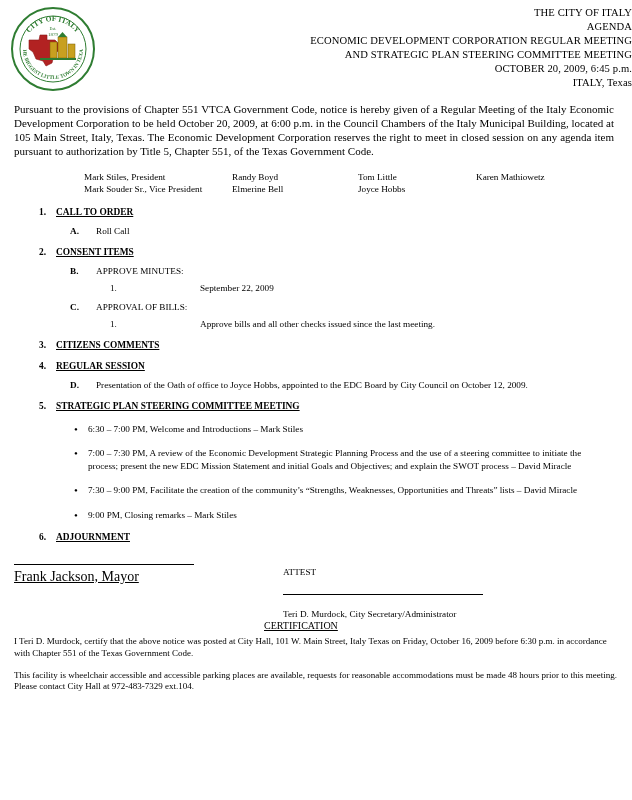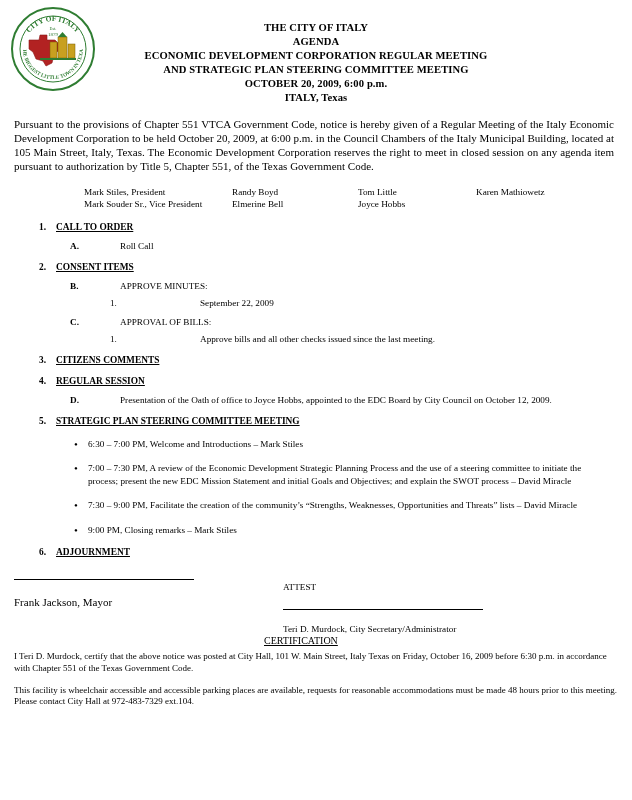--- a/index.html
+++ b/index.html
@@ -29,23 +29,23 @@
     position: absolute;
     left: 10px;
     top: 6px;
     width: 86px;
     height: 86px;
   }
   .seal svg { display: block; }
 
   
   .header {
-    padding-top: 21px;
-    text-align: center;
-    font-weight: bold;
+    padding-top: 6px;
+    text-align: right;
+    font-weight: normal;
     line-height: 1.32;
     font-size: 10.6px;
   }
   .header div { letter-spacing: 0.1px; }
 
   
   .para {
     margin: 12px 18px 0 14px;
     text-align: justify;
     line-height: 1.28;
@@ -92,21 +92,21 @@
     margin-top: 9px;
     font-size: 9.2px;
   }
   .sub-letter {
     position: absolute;
     left: 70px;
     top: 0;
     font-weight: bold;
   }
   .sub-text {
-    margin-left: 120px;
+    margin-left: 96px;
     display: inline-block;
   }
   .subsub {
     position: relative;
     margin-top: 7px;
     font-size: 9.2px;
   }
   .subsub-num {
     position: absolute;
     left: 110px;
@@ -139,22 +139,23 @@
   .sig-line-left {
     position: absolute;
     left: 14px;
     top: 0;
     width: 180px;
     border-top: 1px solid #000;
   }
   .sig-name-left {
     position: absolute;
     left: 14px;
-    top: 17px;
-    font-size: 11px;
+    top: 5px;
+    font-size: 14px;
+    text-decoration: underline;
   }
   .attest {
     position: absolute;
     left: 283px;
     top: 3px;
     font-size: 9.2px;
   }
   .sig-line-right {
     position: absolute;
     left: 283px;
@@ -212,21 +213,21 @@
       <text x="43" y="24" font-family="Liberation Serif, serif" font-size="4.6" fill="#2f7d32" text-anchor="middle">Est.</text>
       <text x="43" y="29.5" font-family="Liberation Serif, serif" font-size="5" fill="#2f7d32" text-anchor="middle">1879</text>
     </svg>
   </div>
 
   <div class="header">
     <div>THE CITY OF ITALY</div>
     <div>AGENDA</div>
     <div>ECONOMIC DEVELOPMENT CORPORATION REGULAR MEETING</div>
     <div>AND STRATEGIC PLAN STEERING COMMITTEE MEETING</div>
-    <div>OCTOBER 20, 2009, 6:00 p.m.</div>
+    <div>OCTOBER 20, 2009, 6:45 p.m.</div>
     <div>ITALY, Texas</div>
   </div>
 
   <div class="para">Pursuant to the provisions of Chapter 551 VTCA Government Code, notice is hereby given of a Regular Meeting of the Italy Economic Development Corporation to be held October 20, 2009, at 6:00 p.m. in the Council Chambers of the Italy Municipal Building, located at 105 Main Street, Italy, Texas. The Economic Development Corporation reserves the right to meet in closed session on any agenda item pursuant to authorization by Title 5, Chapter 551, of the Texas Government Code.</div>
 
   <table class="officers">
     <tbody>
         <tr>
       <td class="c1">Mark Stiles, President</td>
       <td class="c2">Randy Boyd</td>

